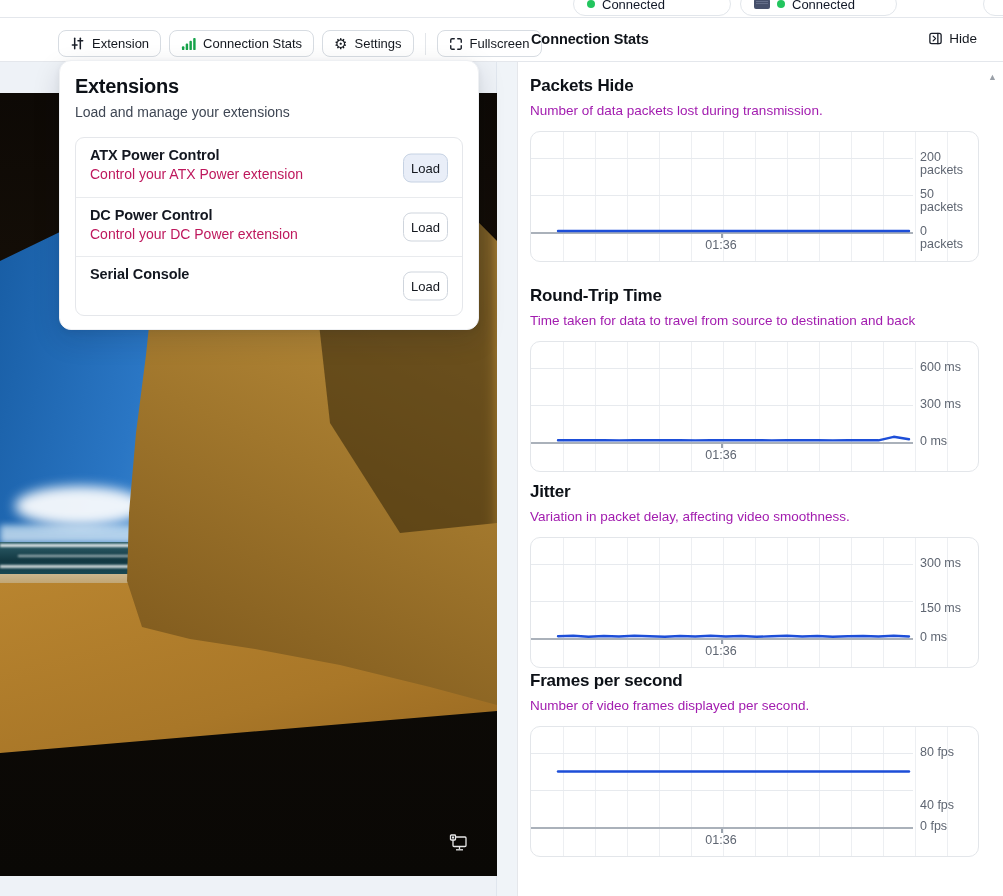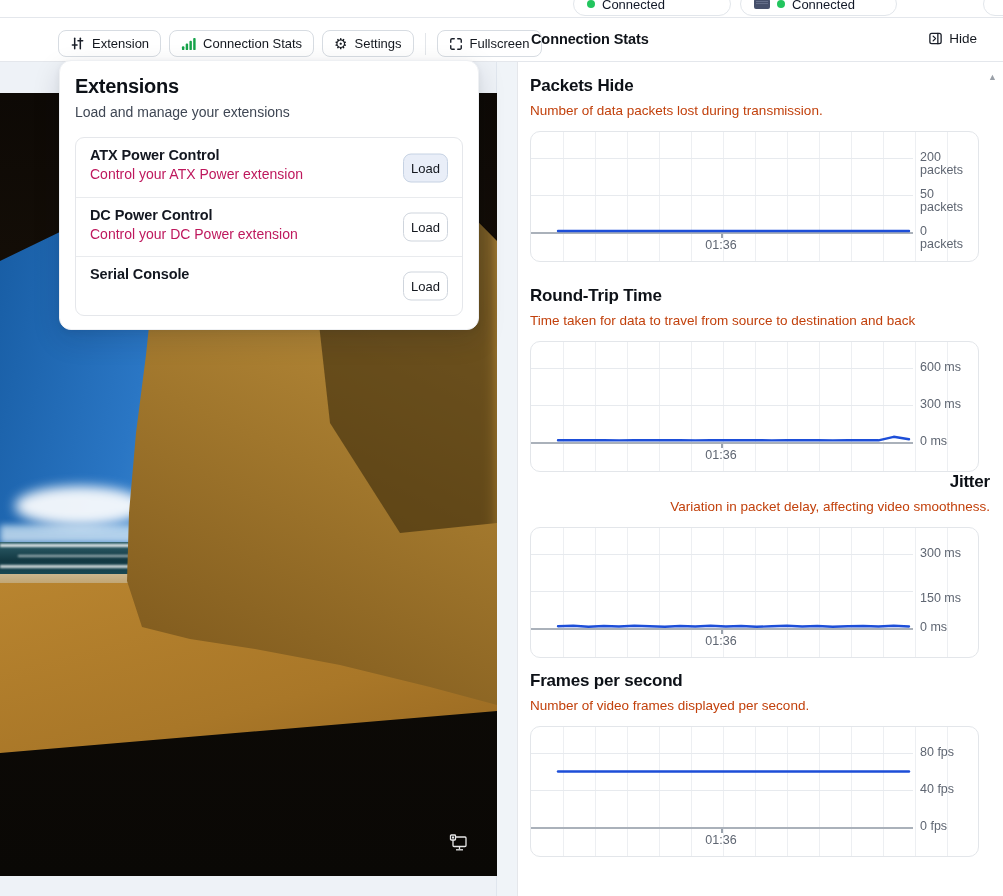--- a/index.html
+++ b/index.html
@@ -76,23 +76,23 @@
   .ext-row { position:relative; height:59px; padding:9px 14px; }
   .ext-row + .ext-row { border-top:1px solid #e9ebee; }
   .ext-name { font-size:14.5px; font-weight:700; color:#131720; margin-bottom:3px; letter-spacing:-.1px;}
   .ext-desc { font-size:14px; color:#be185d; }
   .load-btn { position:absolute; right:14px; top:50%; transform:translateY(-50%); width:45px; height:29px;
     background:#fff; border:1px solid #cfd5dd; border-radius:8px; font-size:13px; color:#14181f;
     font-family:inherit; cursor:pointer;}
   .load-btn.hl { background:#e9eef8; border-color:#c6d2e3; }
   
   .section { position:absolute; left:12px; width:460px; }
-  .s-0 { top:14px; } .s-1 { top:224px; } .s-2 { top:410px;text-align:right; } .s-3 { top:609px; }
+  .s-0 { top:14px; } .s-1 { top:224px; } .s-2 { top:420px; } .s-3 { top:609px; }
   .section h3 { margin:0 0 7px; font-size:17px; font-weight:700; letter-spacing:-.2px; color:#0d1117;}
-  .section p { margin:0 0 13px; font-size:13.5px; color:#c2410c; }
+  .section p { margin:0 0 13px; font-size:13.5px; color:#a21caf; }
   .chart-card { position:relative; width:449px; height:131px; background:#fff; border:1px solid #e3e6ea; border-radius:10px; overflow:hidden;}
   .vline { position:absolute; top:0; bottom:0; width:1px; background:#edeff2; }
   .hline { position:absolute; left:0; width:382px; height:1px; background:#e7eaee; }
   .baseline { position:absolute; left:0; width:382px; height:2px; background:#aab1ba; }
   .ylabel { position:absolute; left:389px; font-size:12.5px; line-height:13px; color:#5f6672; white-space:pre; }
   .xtick { position:absolute; width:1.5px; height:4px; background:#9aa3ad; }
   .xlabel { position:absolute; transform:translateX(-50%); font-size:12.5px; color:#5f6672; }
   .chart-svg { position:absolute; left:0; top:0; }
   svg.icon { display:block; }
 </style>
@@ -312,21 +312,21 @@
           <div class="vline" style="left: 224px;"></div>
           <div class="vline" style="left: 256px;"></div>
           <div class="vline" style="left: 288px;"></div>
           <div class="vline" style="left: 320px;"></div>
           <div class="vline" style="left: 352px;"></div>
           <div class="vline" style="left: 384px;"></div>
           <div class="vline" style="left: 416px;"></div>
           <div class="hline" style="top: 26px;"></div>
           <div class="ylabel" style="top: 19px;">80 fps</div>
           <div class="hline" style="top: 63px;"></div>
-          <div class="ylabel" style="top: 56px;">40 fps</div>
+          <div class="ylabel" style="top: 72px;">40 fps</div>
           <div class="ylabel" style="top: 93px;">0 fps</div>
           <div class="baseline" style="top: 100px;"></div>
           <div class="xtick" style="left: 190px; top: 102px;"></div>
           <div class="xlabel" style="left: 190px; top: 106px;">01:36</div>
           <svg width="449" height="131" class="chart-svg">
             <polyline points="27.0,44.5 42.3,44.5 57.5,44.5 72.8,44.5 88.0,44.5 103.3,44.5 118.6,44.5 133.8,44.5 149.1,44.5 164.3,44.5 179.6,44.5 194.9,44.5 210.1,44.5 225.4,44.5 240.7,44.5 255.9,44.5 271.2,44.5 286.4,44.5 301.7,44.5 317.0,44.5 332.2,44.5 347.5,44.5 362.7,44.5 378.0,44.5" fill="none" stroke="#1d4ed8" stroke-width="2.4" stroke-linejoin="round" stroke-linecap="round"></polyline>
           </svg>
         </div>
     </div>
   </div>

